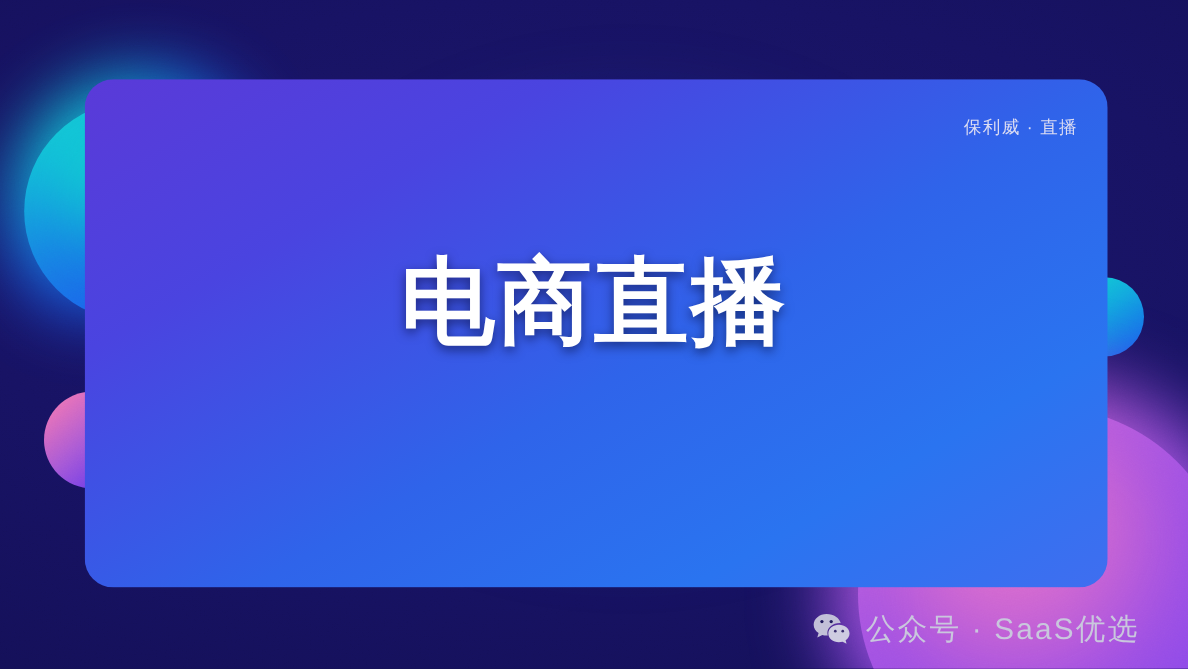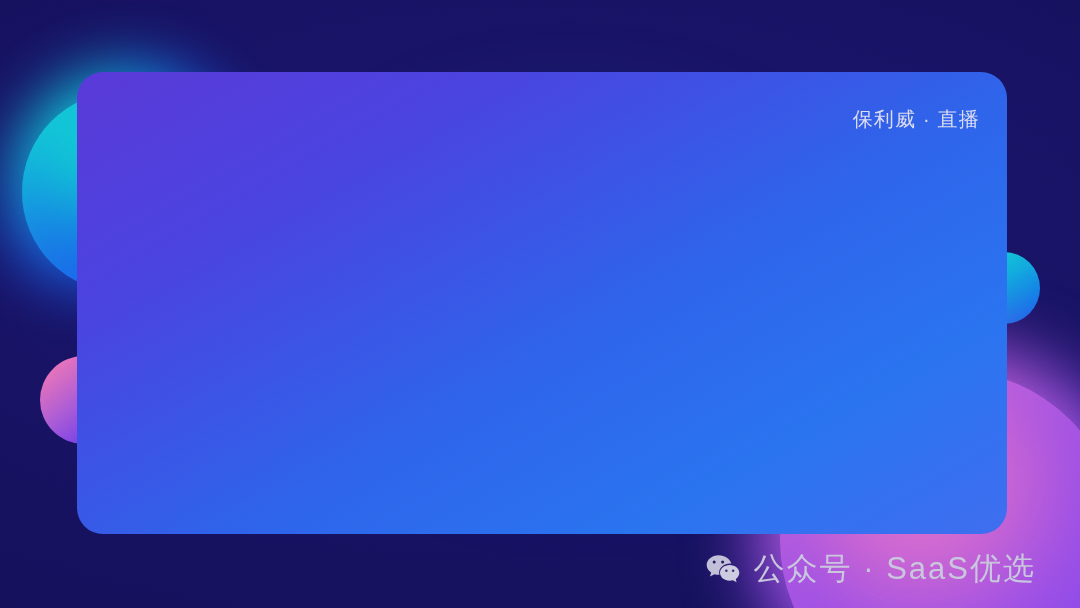--- a/index.html
+++ b/index.html
@@ -152,21 +152,21 @@
     border-radius: 25px;
     background: rgba(255,255,255,0.016);
     pointer-events: none;
   }
 
   
   .brand {
     position: absolute;
     right: 100px;
     top: 106px;
-    font-size: 20px;
+    font-size: 16px;
     letter-spacing: 1.2px;
     color: #dcdcf2;
     white-space: nowrap;
   }
 
   .title {
     position: absolute;
     left: 0;
     right: 0;
     top: 232px;
@@ -202,21 +202,21 @@
     align-items: center;
     gap: 14px;
   }
   .wechat-icon {
     width: 34px;
     height: 30px;
     display: block;
     flex: 0 0 auto;
   }
   .wechat-label {
-    font-size: 31px;
+    font-size: 27px;
     color: #c9c7dd;
     letter-spacing: 2px;
     white-space: nowrap;
   }
 </style>
 </head>
 <body>
 
 <div id="stage">
 
@@ -239,20 +239,21 @@
       <feColorMatrix type="saturate" values="0"></feColorMatrix>
     </filter>
     <rect width="100%" height="100%" filter="url(#noiseFilter)" opacity="0.55"></rect>
   </svg>
 
   <div class="frame-inner-tint"></div>
   <div class="frame"></div>
 
   <div class="brand">保利威 · 直播</div>
 
+  <div class="title">电商直播</div>
 
 
   <div class="wechat-row">
     <svg class="wechat-icon" viewBox="0 0 36 32" xmlns="http://www.w3.org/2000/svg">
       <path fill="#c2c0d8" d="M13.2 1.2C6.2 1.2 0.6 5.9 0.6 11.7c0 3.3 1.9 6.2 4.8 8.1L4.1 24.1l4.9-2.5c1.3 0.4 2.7 0.6 4.2 0.6 0.4 0 0.7 0 1.1 0 -0.2-0.8-0.4-1.6-0.4-2.4 0-5.4 5.3-9.7 11.8-9.7 0.4 0 0.8 0 1.2 0.1C25.8 5.2 20.1 1.2 13.2 1.2z"></path>
       <circle cx="8.6" cy="8.6" r="1.6" fill="#211b5e"></circle>
       <circle cx="17.6" cy="8.6" r="1.6" fill="#211b5e"></circle>
       <path fill="#cecce1" d="M35.4 20.1c0-4.7-4.6-8.5-10.3-8.5 -5.7 0-10.3 3.8-10.3 8.5 0 4.7 4.6 8.5 10.3 8.5 1.2 0 2.4-0.2 3.5-0.5l3.9 2 -0.9-3.3C33.9 25.1 35.4 22.8 35.4 20.1z"></path>
       <circle cx="21.6" cy="17.9" r="1.3" fill="#3a2f70"></circle>
       <circle cx="28.8" cy="17.9" r="1.3" fill="#3a2f70"></circle>

